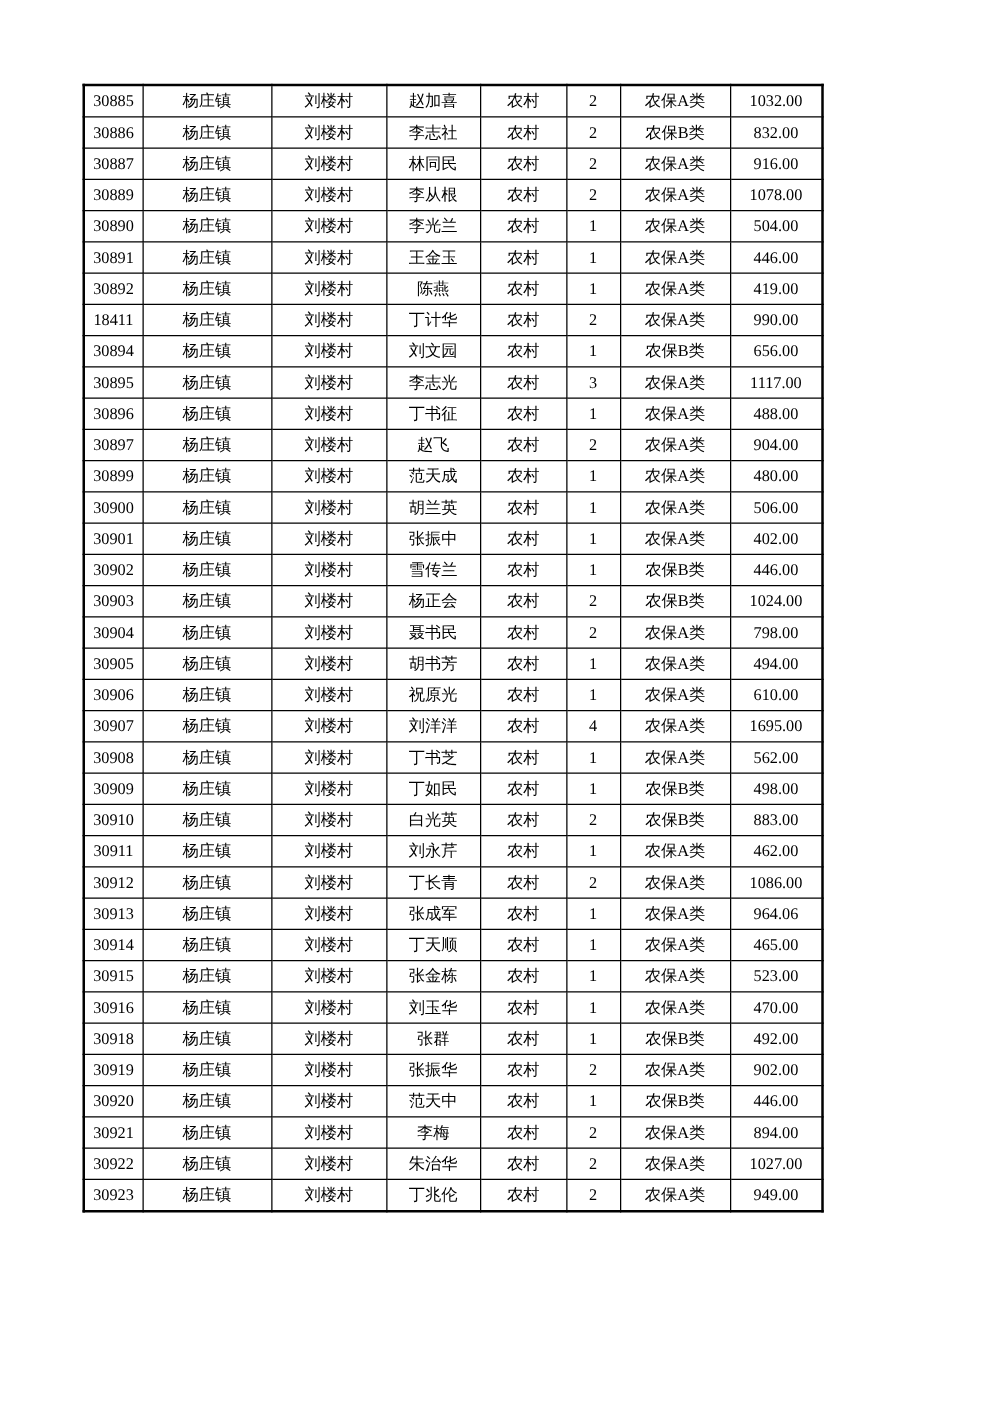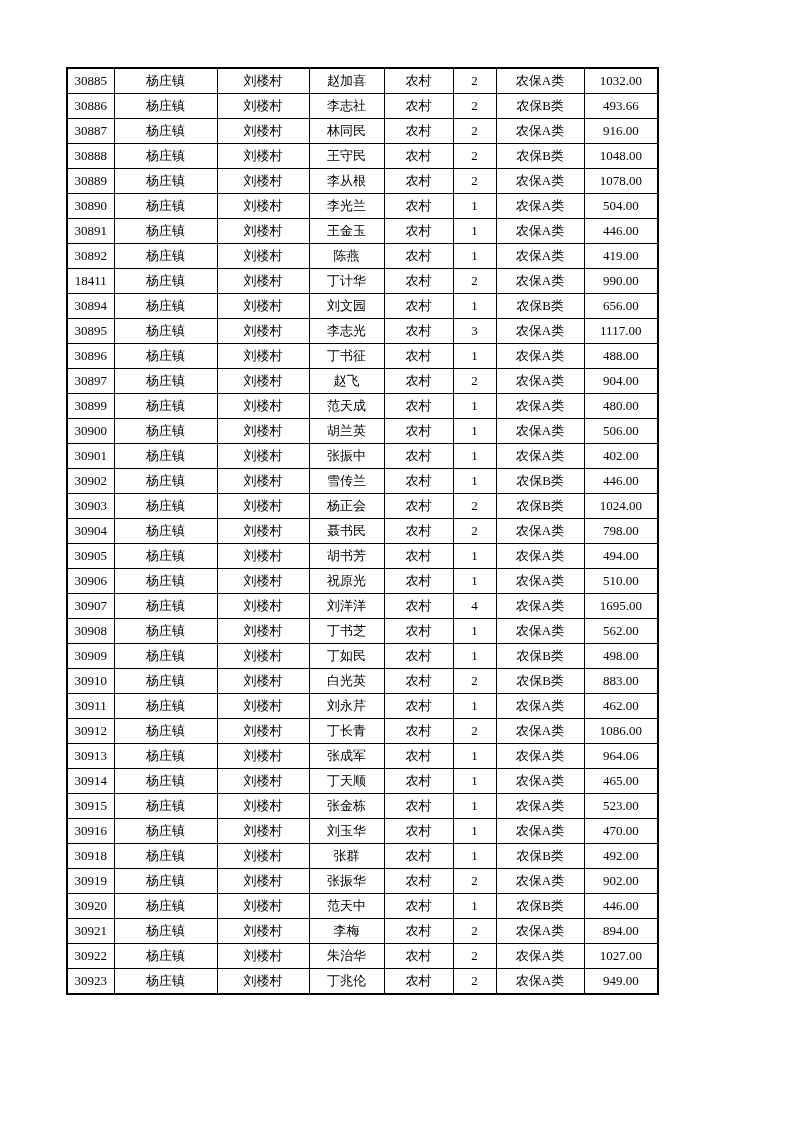--- a/index.html
+++ b/index.html
@@ -70,43 +70,33 @@
           <td>1032.00</td>
         </tr>
         <tr>
           <td>30886</td>
           <td>杨庄镇</td>
           <td>刘楼村</td>
           <td>李志社</td>
           <td>农村</td>
           <td>2</td>
           <td>农保B类</td>
-          <td>493.66</td>
+          <td>832.00</td>
         </tr>
         <tr>
           <td>30887</td>
           <td>杨庄镇</td>
           <td>刘楼村</td>
           <td>林同民</td>
           <td>农村</td>
           <td>2</td>
           <td>农保A类</td>
           <td>916.00</td>
         </tr>
         <tr>
-          <td>30888</td>
-          <td>杨庄镇</td>
-          <td>刘楼村</td>
-          <td>王守民</td>
-          <td>农村</td>
-          <td>2</td>
-          <td>农保B类</td>
-          <td>1048.00</td>
-        </tr>
-        <tr>
           <td>30889</td>
           <td>杨庄镇</td>
           <td>刘楼村</td>
           <td>李从根</td>
           <td>农村</td>
           <td>2</td>
           <td>农保A类</td>
           <td>1078.00</td>
         </tr>
         <tr>
@@ -260,21 +250,21 @@
           <td>494.00</td>
         </tr>
         <tr>
           <td>30906</td>
           <td>杨庄镇</td>
           <td>刘楼村</td>
           <td>祝原光</td>
           <td>农村</td>
           <td>1</td>
           <td>农保A类</td>
-          <td>510.00</td>
+          <td>610.00</td>
         </tr>
         <tr>
           <td>30907</td>
           <td>杨庄镇</td>
           <td>刘楼村</td>
           <td>刘洋洋</td>
           <td>农村</td>
           <td>4</td>
           <td>农保A类</td>
           <td>1695.00</td>

